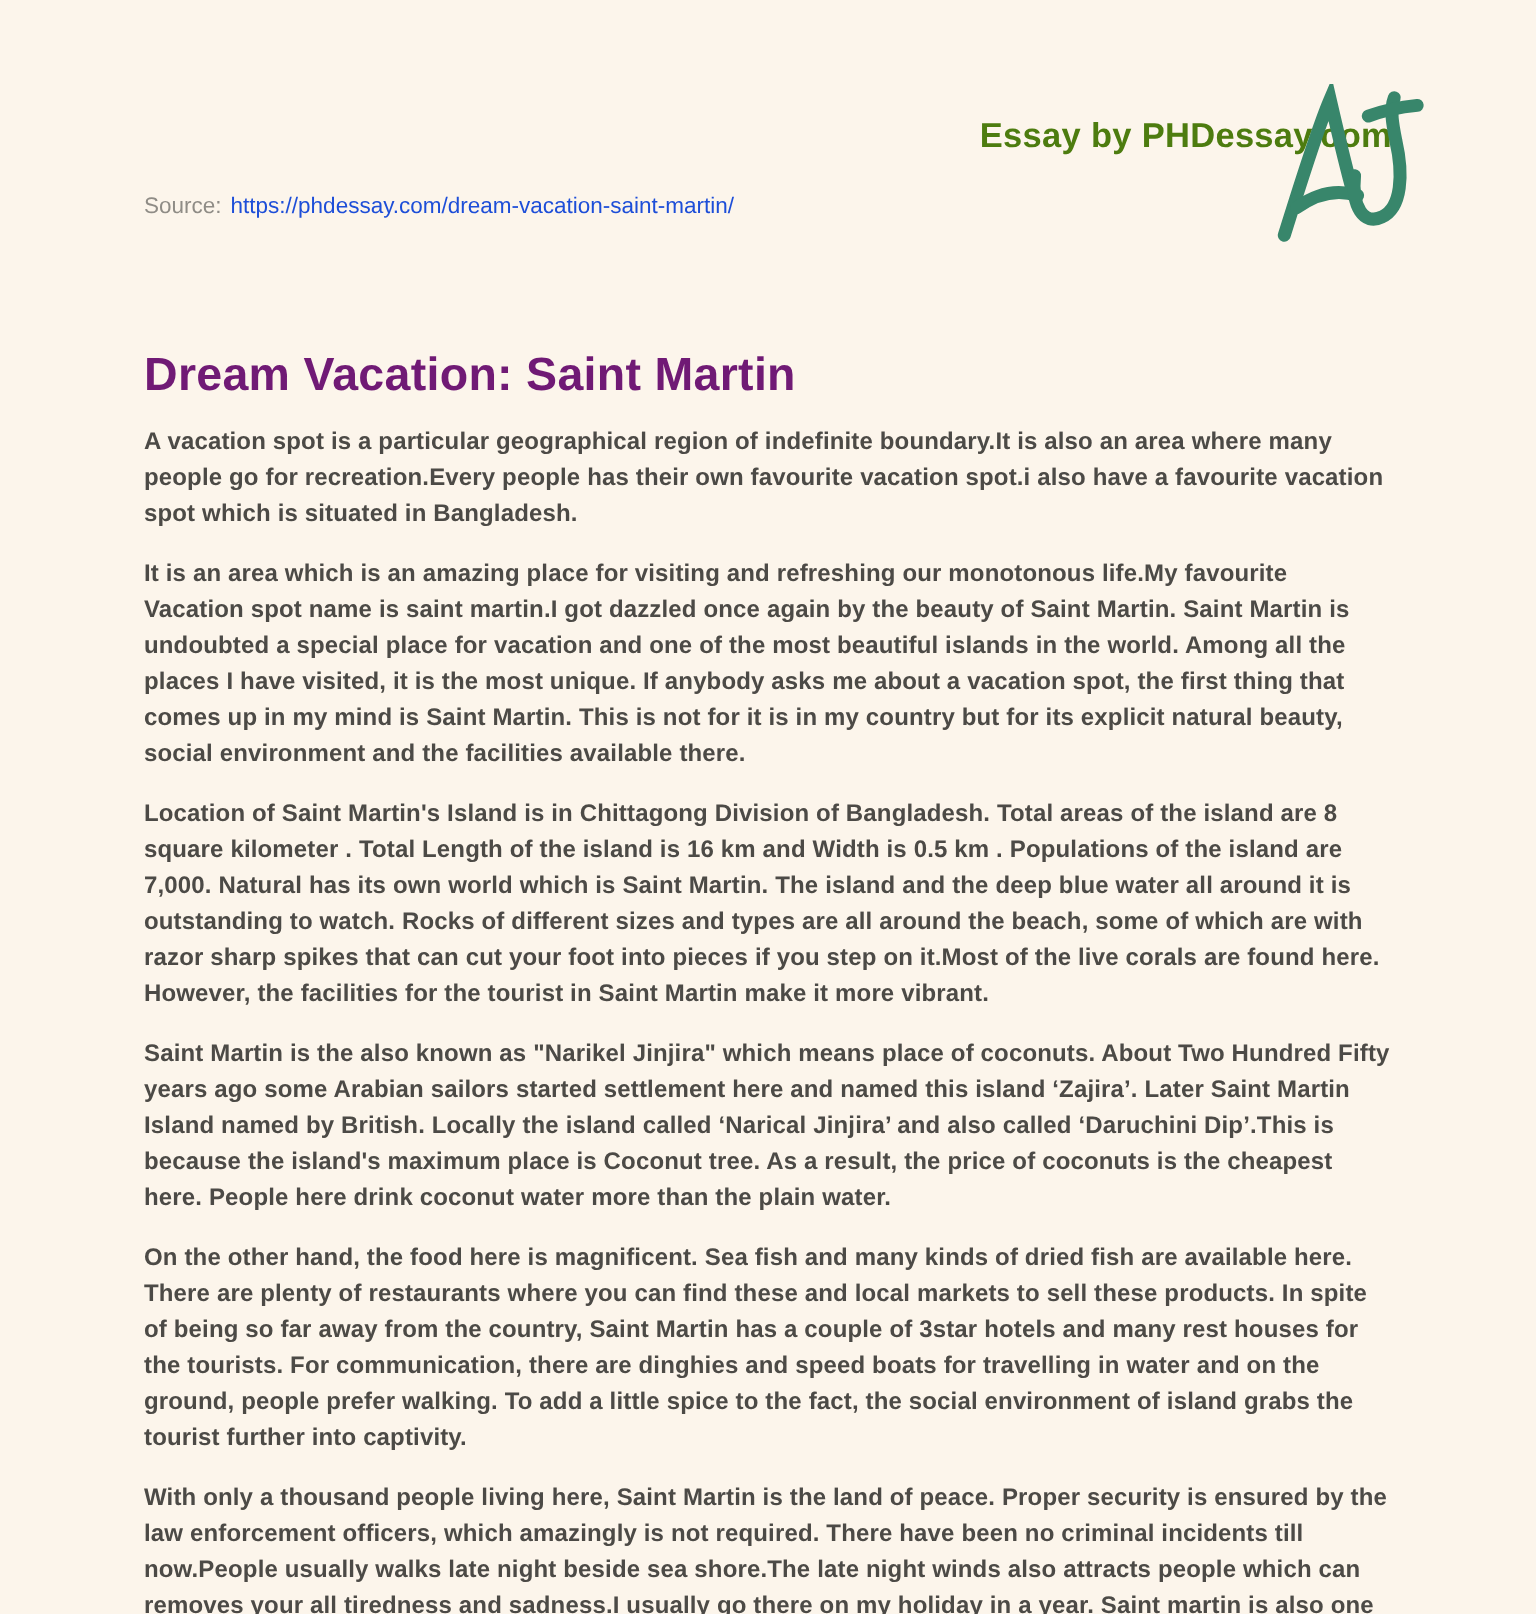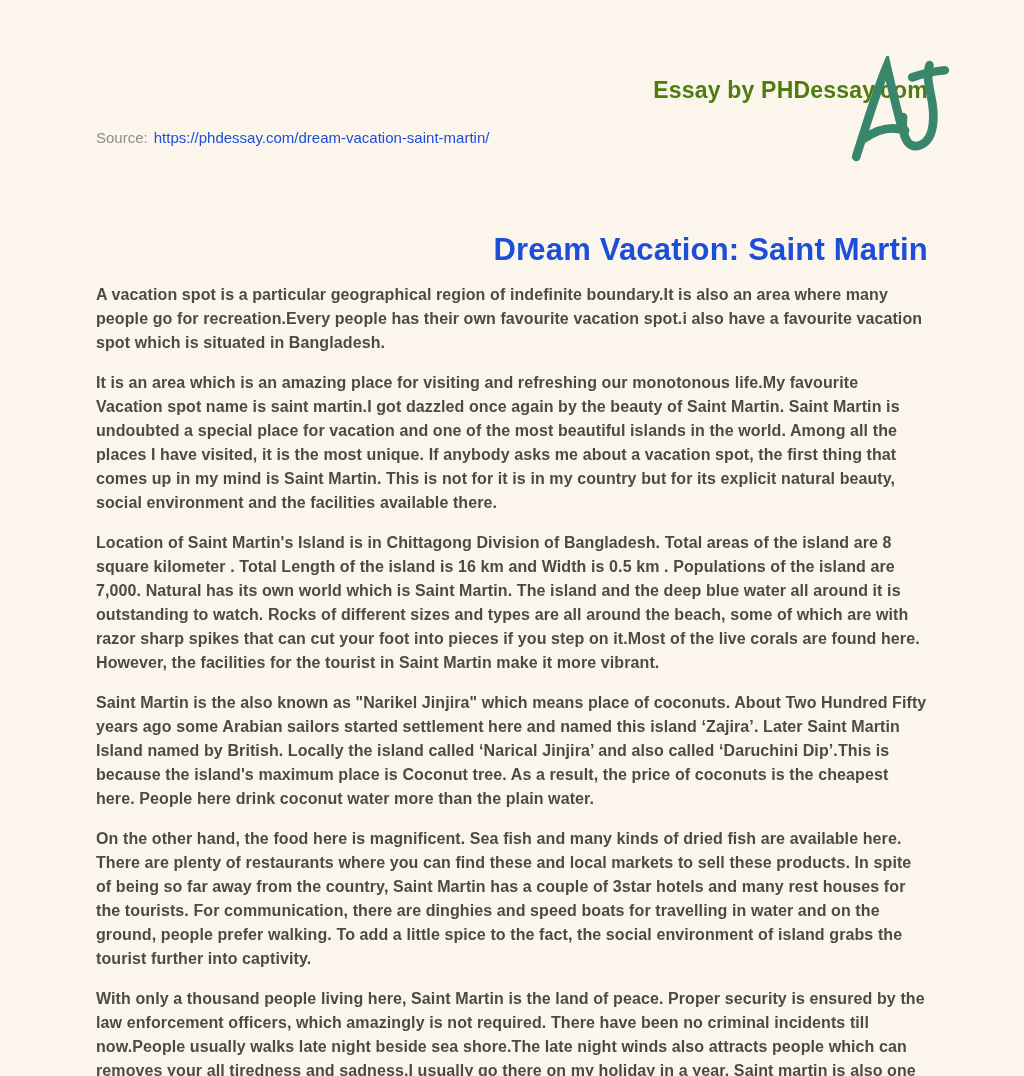--- a/index.html
+++ b/index.html
@@ -44,24 +44,23 @@
     top: 56px;
     right: -24px;
     width: 102px;
     height: 110px;
   }
   .logo svg { width: 100%; height: 100%; }
   .title {
     margin-top: 84px;
     font-size: 31px;
     font-weight: 700;
-    color: #1d4ed8;
+    color: #701a75;
     letter-spacing: 0.2px;
     line-height: 1.25;
-    text-align: right;
   }
   .essay {
     margin-top: 13px;
     font-weight: bold;
   }
   .essay p {
     font-size: 16px;
     line-height: 24px;
     color: #4c4a46;
     margin: 0 0 16px 0;

